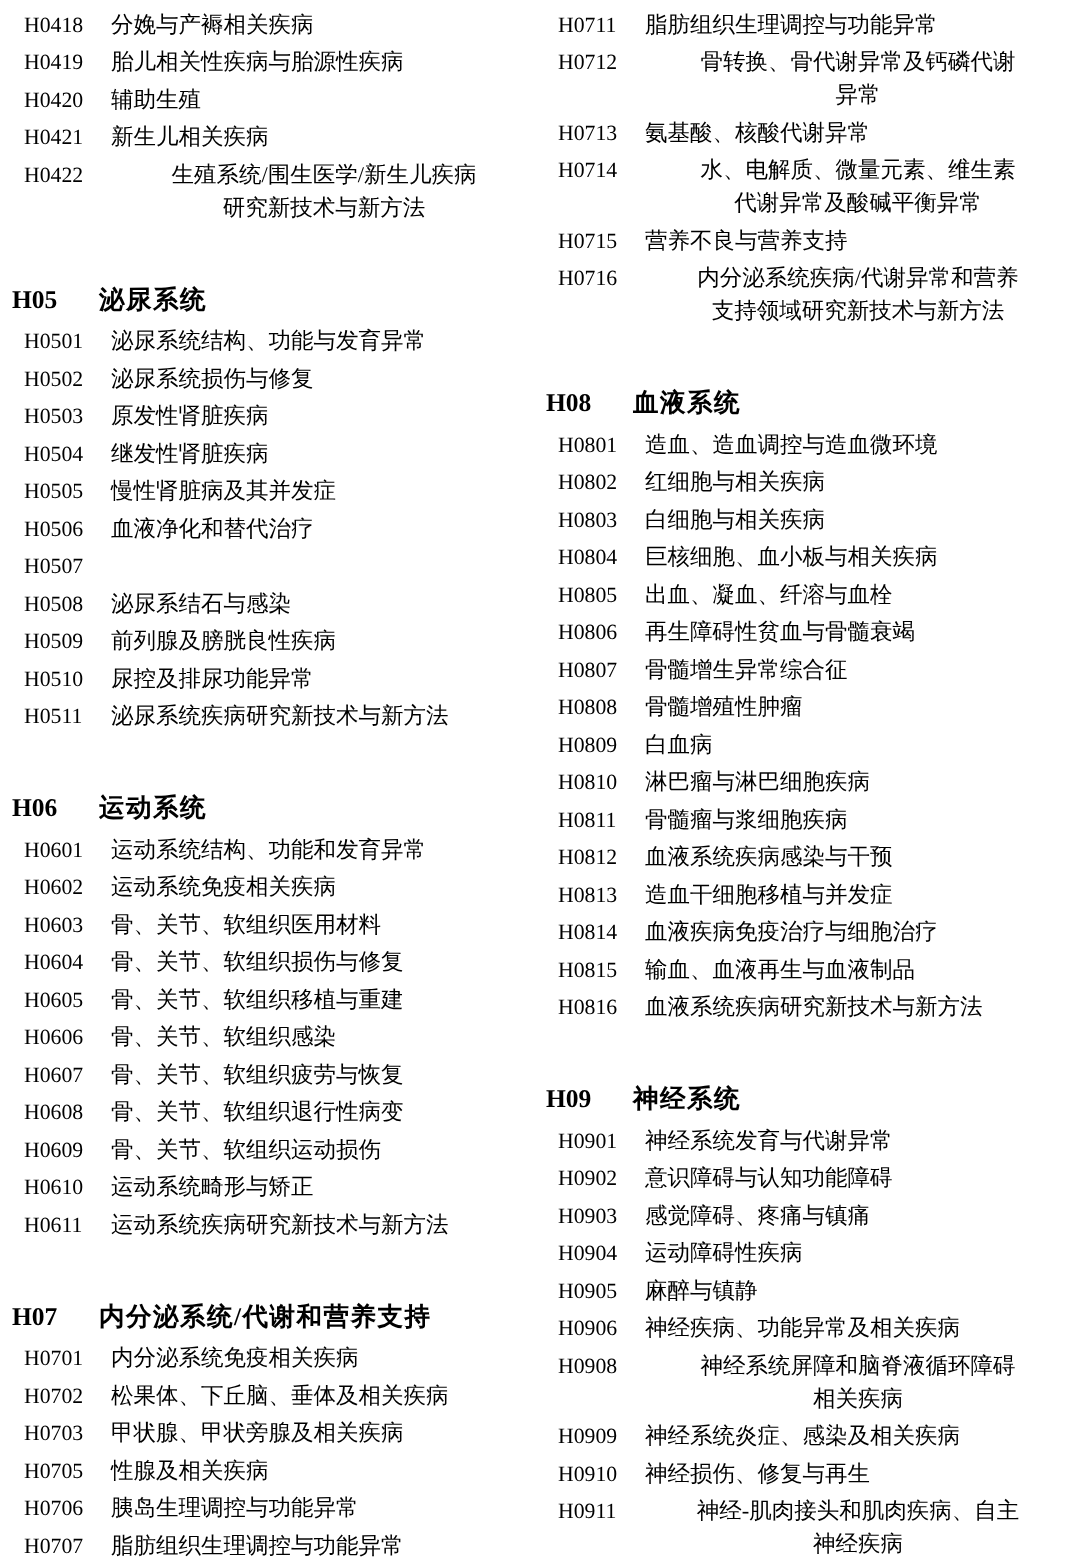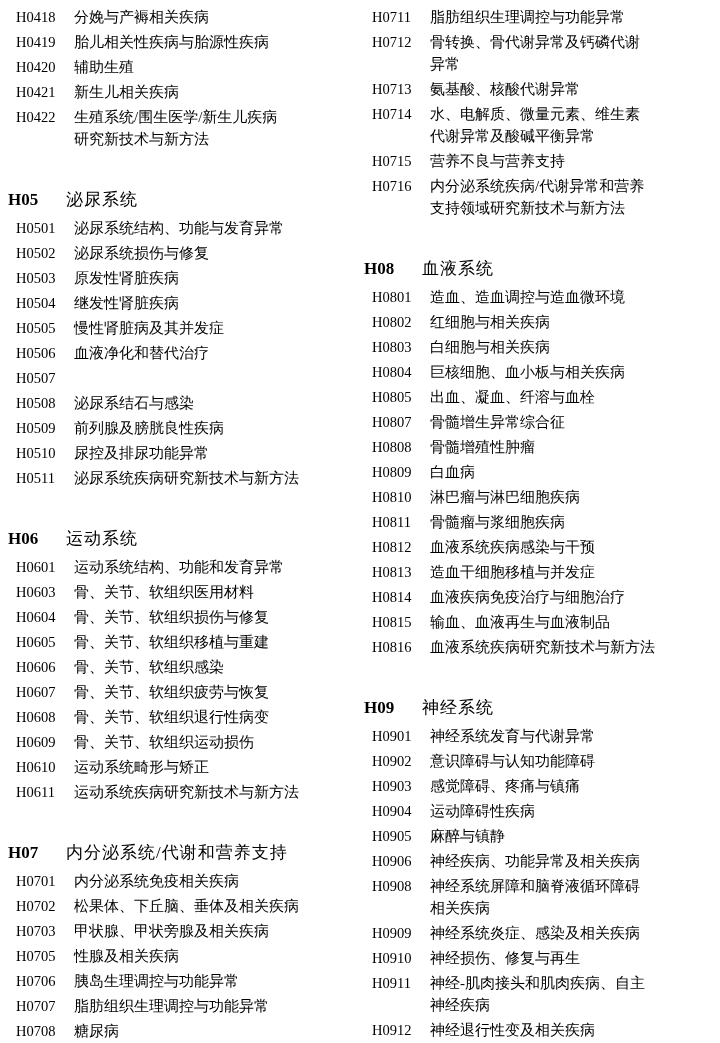--- a/index.html
+++ b/index.html
@@ -39,21 +39,21 @@
   }
   .section-code {
     font-weight: bold;
     font-size: 17px;
     width: 58px;
     flex: 0 0 58px;
     letter-spacing: 0px;
     margin-top: 30px;
   }
   .section-title {
-    font-weight: normal;
+    font-weight: bold;
     font-size: 17px;
     letter-spacing: 1px;
   }
   .entry {
     display: flex;
     flex-direction: row;
     align-items: flex-start;
     margin-bottom: 3px;
   }
   .entry-code {
@@ -62,21 +62,21 @@
     font-size: 14.5px;
     line-height: 22px;
     padding-left: 8px;
     white-space: nowrap;
   }
   .entry-text {
     font-size: 15px;
     line-height: 22px;
     flex: 1 1 auto;
   }
-  .entry-text span.l2 { display: block; }
+  .entry-text span.l2 { display: block; text-align: center; }
   .first-block { margin-top: 0; }
 </style>
 </head>
 <body>
 
 <div class="page">
   <div class="columns">
 
     <div class="col">
 
@@ -159,20 +159,24 @@
       <div class="block">
         <div class="section-head">
           <div class="section-code">H06</div>
           <div class="section-title">运动系统</div>
         </div>
         <div class="entry">
             <div class="entry-code">H0601</div>
             <div class="entry-text">运动系统结构、功能和发育异常</div>
           </div>
         <div class="entry">
+            <div class="entry-code">H0602</div>
+            <div class="entry-text">运动系统免疫相关疾病</div>
+          </div>
+        <div class="entry">
             <div class="entry-code">H0603</div>
             <div class="entry-text">骨、关节、软组织医用材料</div>
           </div>
         <div class="entry">
             <div class="entry-code">H0604</div>
             <div class="entry-text">骨、关节、软组织损伤与修复</div>
           </div>
         <div class="entry">
             <div class="entry-code">H0605</div>
             <div class="entry-text">骨、关节、软组织移植与重建</div>
@@ -305,20 +309,24 @@
           </div>
         <div class="entry">
             <div class="entry-code">H0804</div>
             <div class="entry-text">巨核细胞、血小板与相关疾病</div>
           </div>
         <div class="entry">
             <div class="entry-code">H0805</div>
             <div class="entry-text">出血、凝血、纤溶与血栓</div>
           </div>
         <div class="entry">
+            <div class="entry-code">H0806</div>
+            <div class="entry-text">再生障碍性贫血与骨髓衰竭</div>
+          </div>
+        <div class="entry">
             <div class="entry-code">H0807</div>
             <div class="entry-text">骨髓增生异常综合征</div>
           </div>
         <div class="entry">
             <div class="entry-code">H0808</div>
             <div class="entry-text">骨髓增殖性肿瘤</div>
           </div>
         <div class="entry">
             <div class="entry-code">H0809</div>
             <div class="entry-text">白血病</div>

